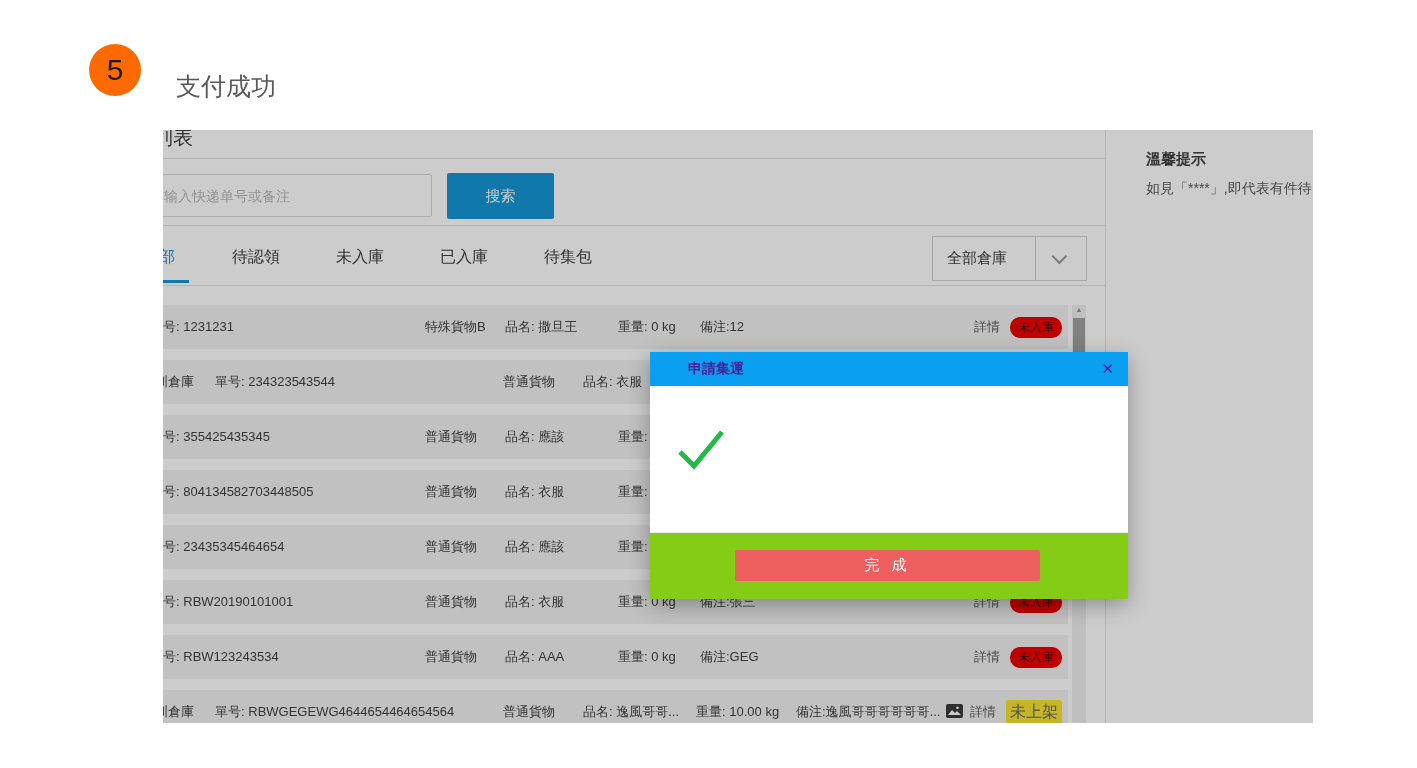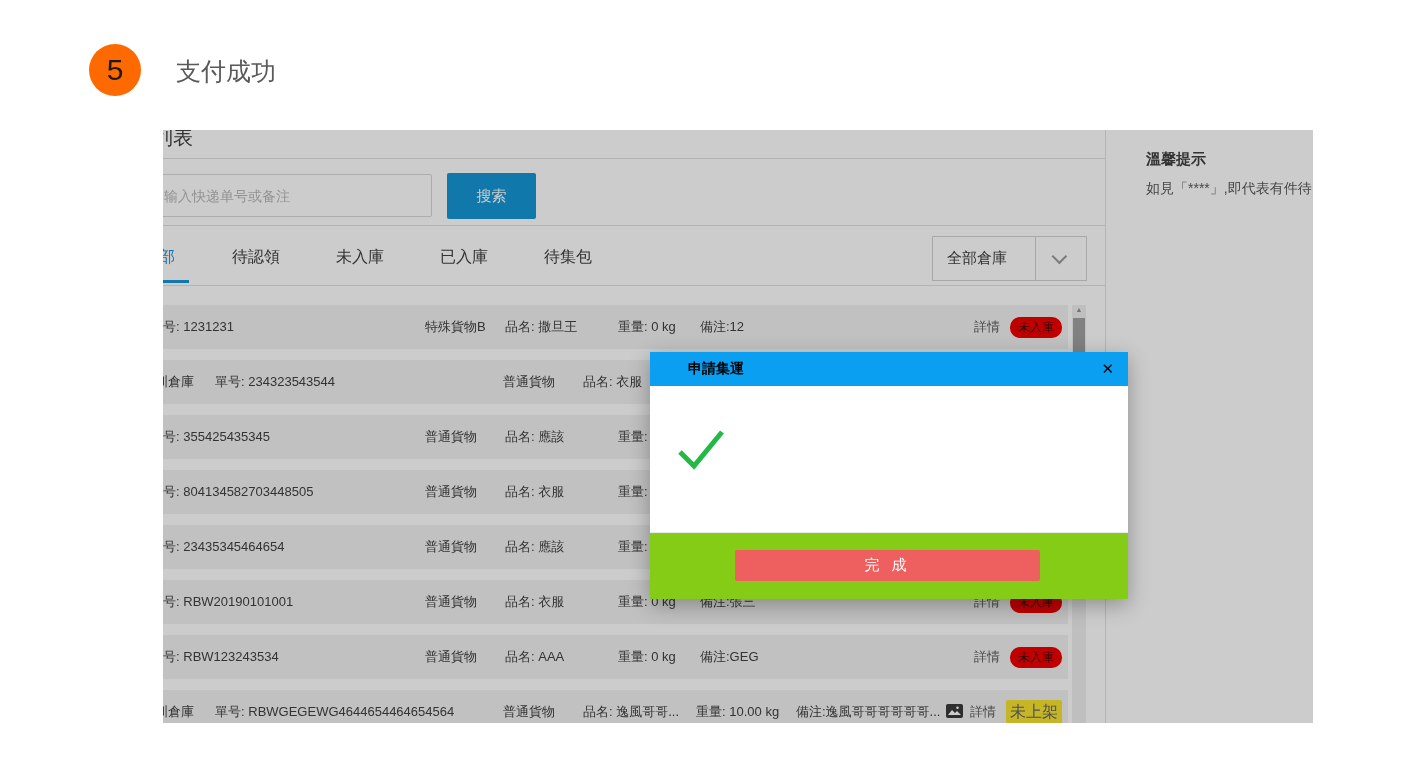--- a/index.html
+++ b/index.html
@@ -3,36 +3,36 @@
 <meta charset="utf-8">
 <style>
   html,body{margin:0;padding:0;background:#fff;}
   .stage{position:relative;width:1417px;height:768px;background:#ffffff;overflow:hidden;
          font-family:"Liberation Sans","DejaVu Sans",sans-serif;}
 
   
   .step-circle{position:absolute;left:89px;top:44px;width:52px;height:52px;border-radius:50%;
                background:#ff6a00;display:flex;align-items:center;justify-content:center;
                font-size:30px;color:#1a1a1a;}
-  .step-title{position:absolute;left:176px;top:55px;font-size:25px;color:#595959;}
+  .step-title{position:absolute;left:176px;top:70px;font-size:25px;color:#595959;}
 
   
   .region{position:absolute;left:163px;top:130px;width:1150px;height:593px;overflow:hidden;background:#fff;}
 
   .panel-title-clip{position:absolute;left:0;top:0;width:44px;height:26px;overflow:hidden;}
   .panel-title{display:inline-block;white-space:nowrap;margin-left:-50px;margin-top:-6px;font-size:20px;color:#404040;}
   .hr{position:absolute;left:0;width:942px;border-top:1px solid #e0e0e0;}
   .hr1{top:28px}.hr2{top:95px}.hr3{top:155px}
   .vline{position:absolute;left:942px;top:0;height:593px;border-left:1px solid #e2e2e2;}
 
   .search-input{position:absolute;left:-12px;top:44px;width:281px;height:43px;box-sizing:border-box;
                 border:1px solid #d9d9d9;border-radius:2px;padding:0 12px;font-size:14px;color:#404040;
                 font-family:inherit;background:#fff;}
   .search-input::placeholder{color:#b8b8b8;}
-  .search-btn{position:absolute;left:284px;top:43px;width:89px;height:46px;background:#1596d6;color:#fff;
+  .search-btn{position:absolute;left:284px;top:43px;width:107px;height:46px;background:#1596d6;color:#fff;
               border:none;border-radius:2px;font-size:15px;font-family:inherit;cursor:pointer;}
 
   .select-box{position:absolute;height:46px;border:1px solid #d2d2d2;box-sizing:border-box;display:flex;
               align-items:center;font-size:15px;color:#404040;}
   .sort-box{left:721px;top:43px;width:203px;}
   .wh-box{left:769px;top:106px;width:155px;height:45px;}
   .vdiv{width:1px;height:22px;background:#d9d9d9;margin:0 14px;}
   .sel-pad{margin-left:14px;}
   .chev-cell{margin-left:auto;width:50px;height:100%;border-left:1px solid #d2d2d2;display:flex;
              align-items:center;justify-content:center;}
@@ -70,21 +70,21 @@
   .sb-arrow{position:absolute;top:1px;left:0;width:14px;text-align:center;font-size:7px;color:#8f8f8f;}
   .sb-thumb{position:absolute;top:13px;left:1px;width:12px;height:42px;background:#a2a2a2;}
 
   
   .tips-title{position:absolute;left:983px;top:20px;font-size:15px;font-weight:bold;color:#404040;}
   .tips-text{position:absolute;left:983px;top:50px;font-size:14px;color:#595959;white-space:nowrap;}
 
   
   .overlay{position:absolute;inset:0;background:rgba(0,0,0,0.2);z-index:50;}
   .modal{position:absolute;left:487px;top:222px;width:478px;z-index:60;box-shadow:0 6px 20px rgba(0,0,0,0.3);}
-  .modal-header{height:34px;background:#0a9ff0;display:flex;align-items:center;color:#000000;}
+  .modal-header{height:34px;background:#0a9ff0;display:flex;align-items:center;color:#4c1d95;}
   .modal-title{margin-left:38px;font-size:14px;font-weight:bold;}
   .modal-close{margin-left:auto;margin-right:14px;font-size:15px;font-weight:bold;cursor:pointer;}
   .modal-body{height:146px;background:#fff;position:relative;}
   .check-icon{position:absolute;left:26px;top:36px;}
   .result-line{position:absolute;left:110px;top:62px;font-size:14px;white-space:nowrap;}
   .rb{font-weight:bold;color:#1f1f1f;}
   .rg{color:#9b9b9b;}
   .rd{color:#4a4a4a;}
   .rl{color:#1890ff;cursor:pointer;text-decoration:none;}
   .modal-footer{height:66px;background:#84cc16;border-top:1px solid #ececec;position:relative;}

